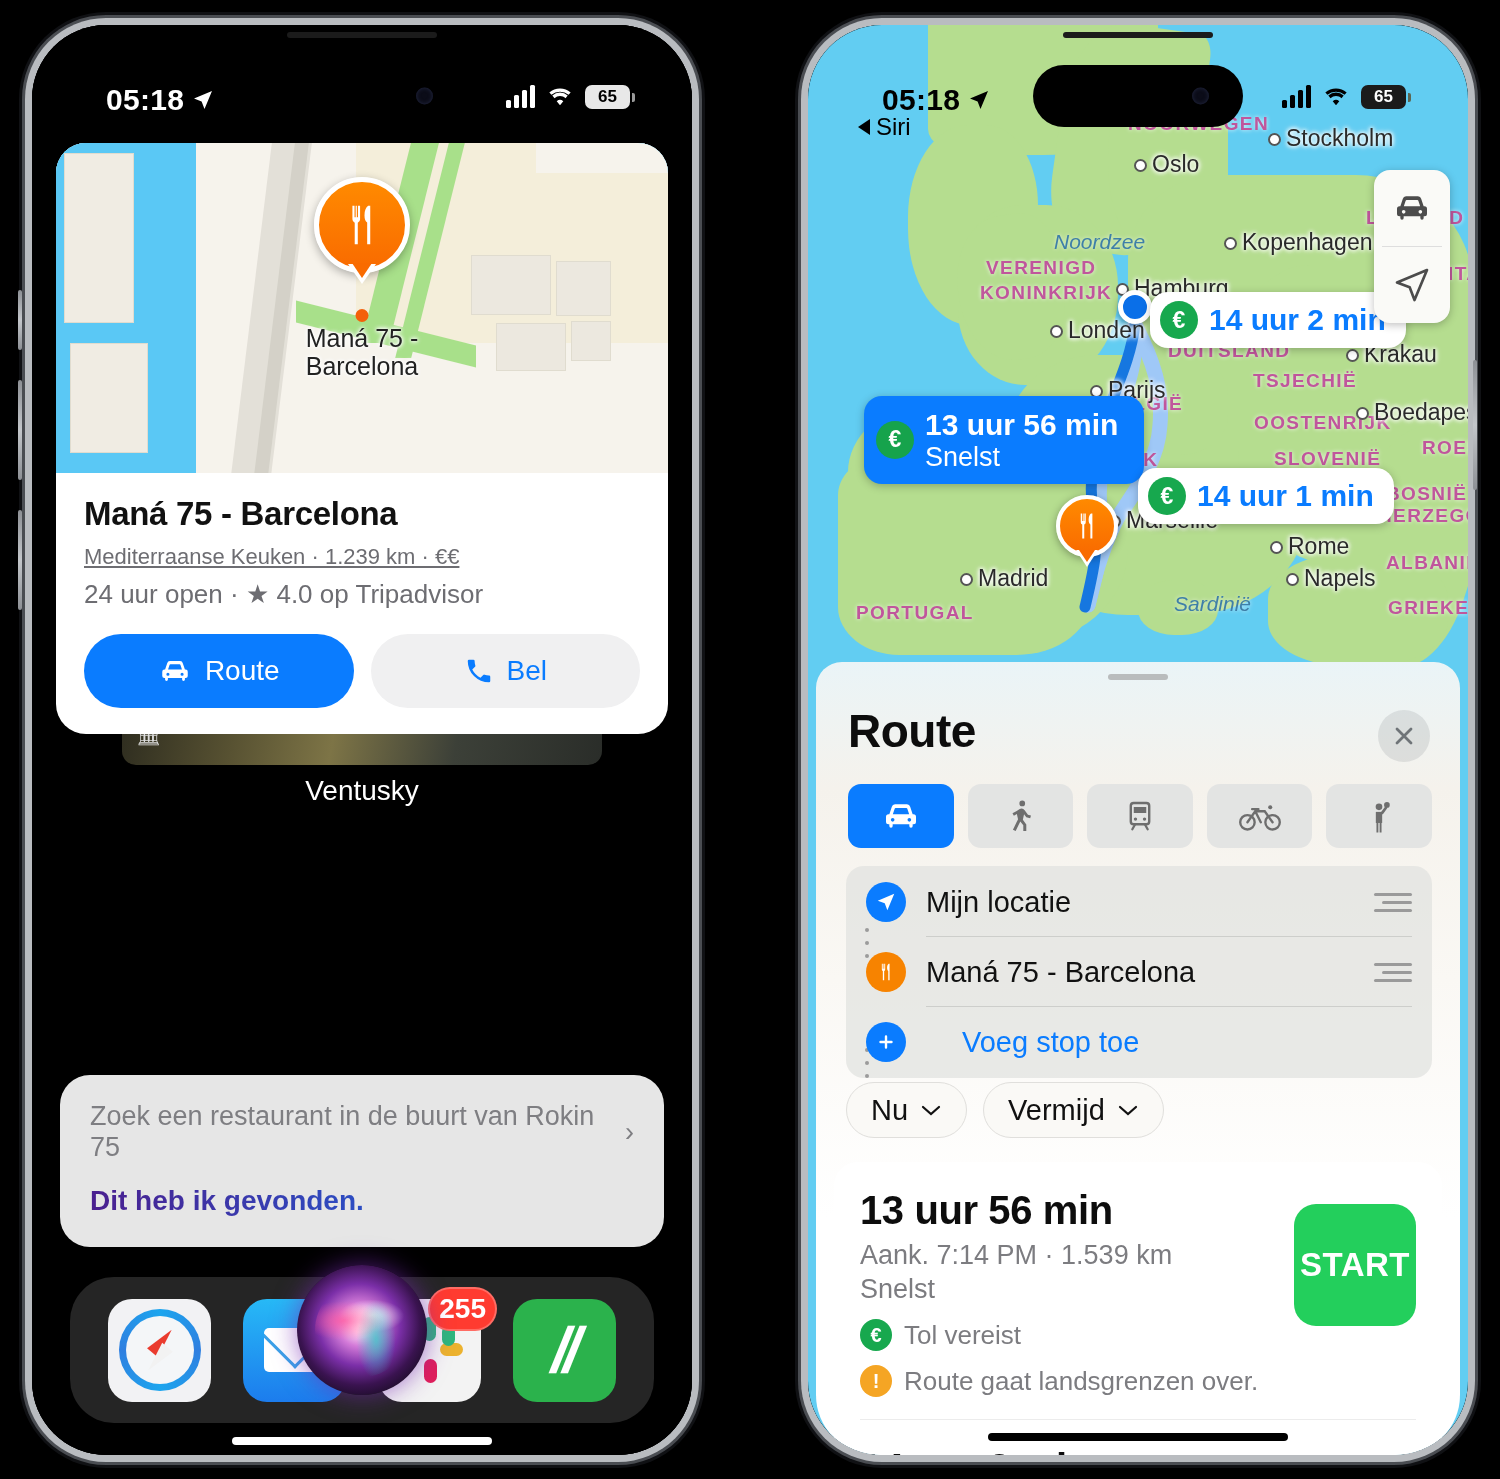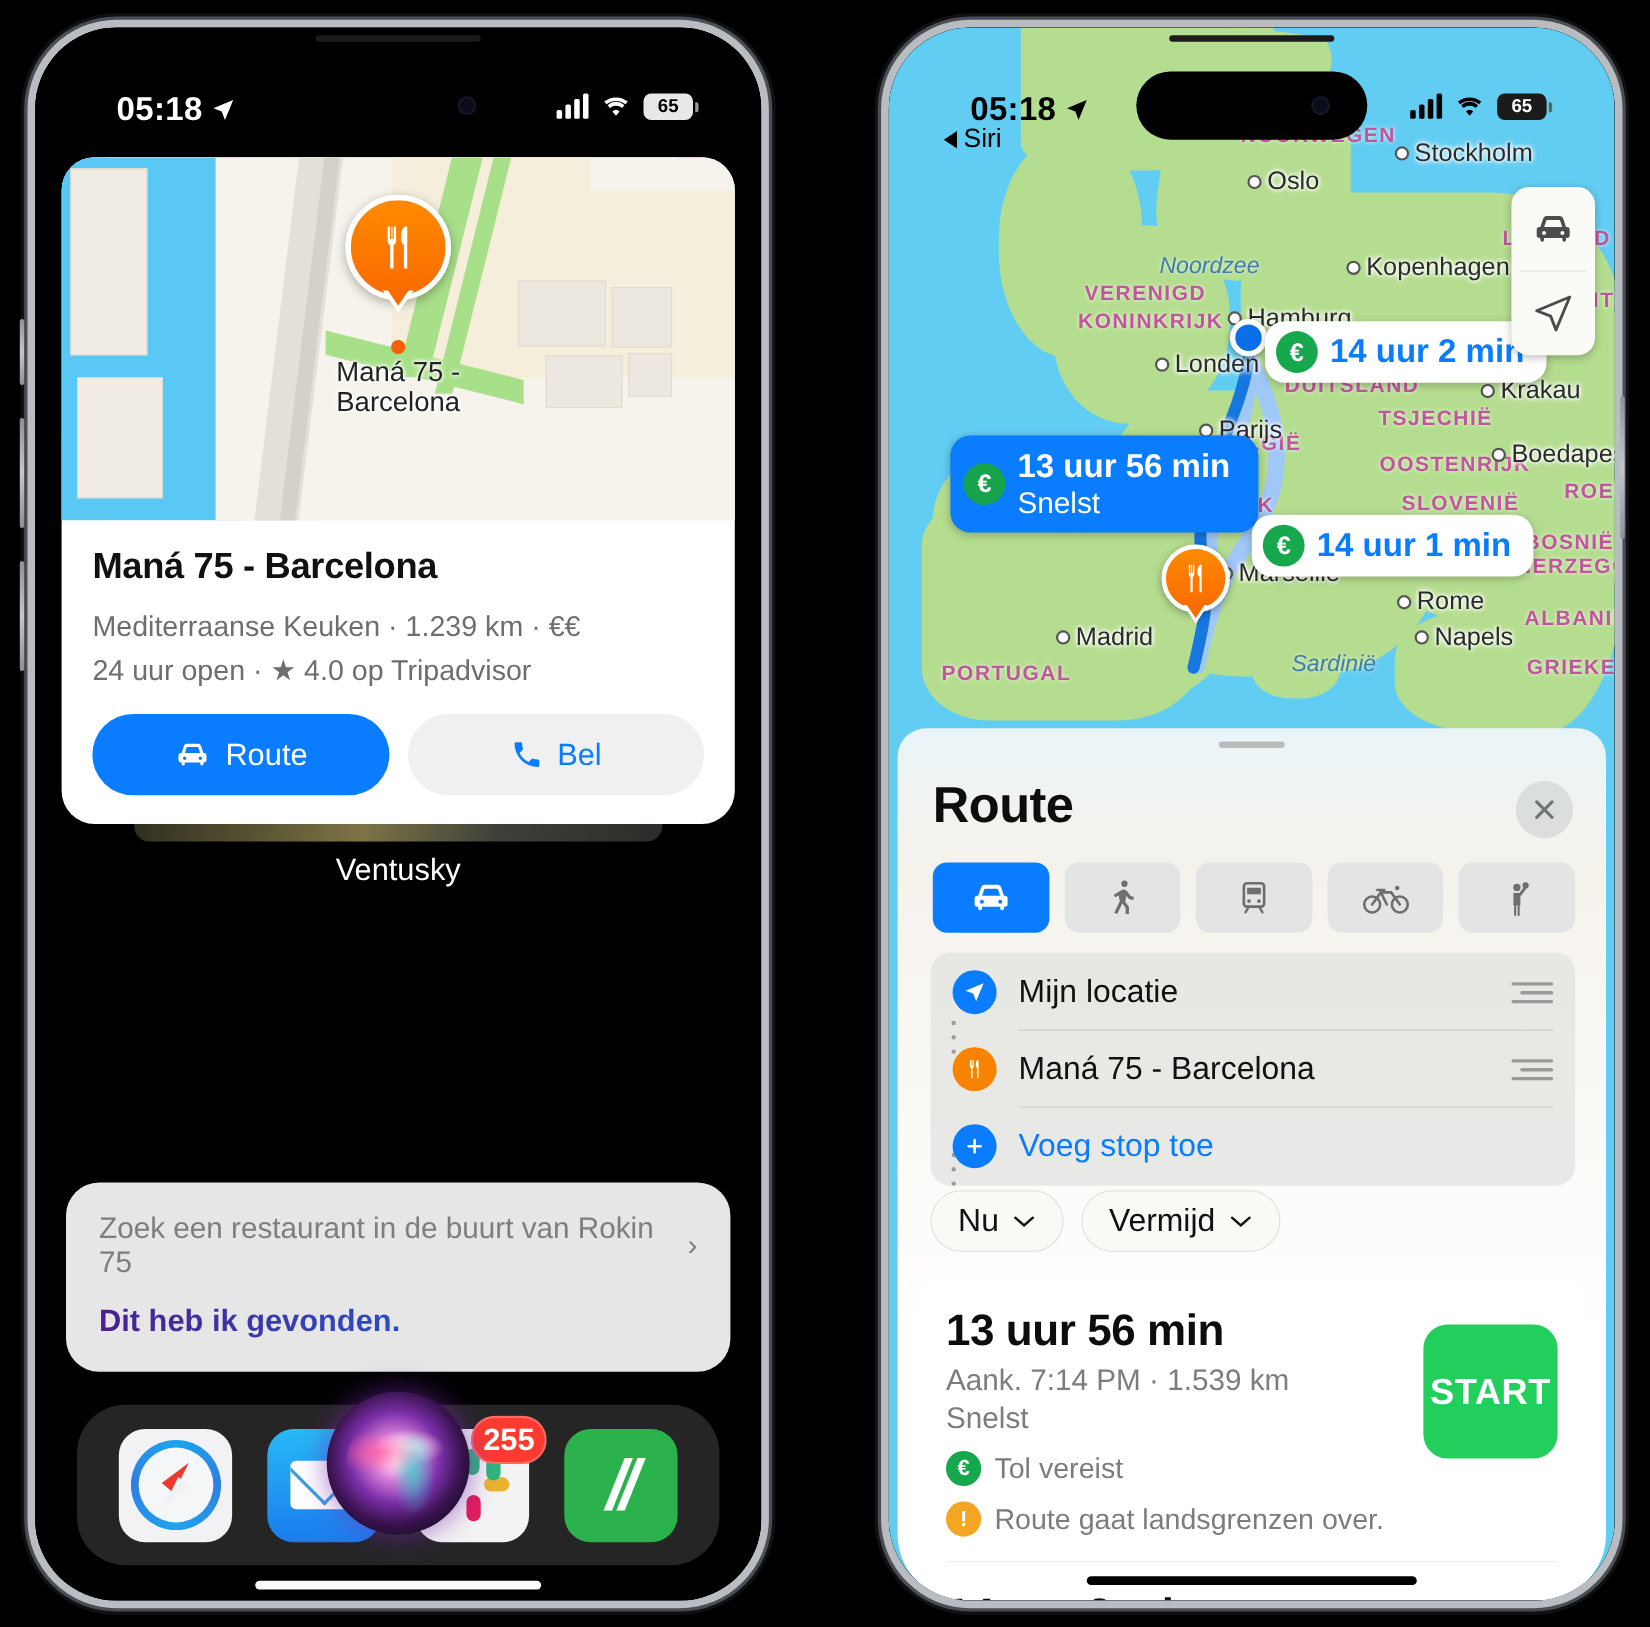--- a/index.html
+++ b/index.html
@@ -76,21 +76,21 @@
   .pin-inner{position:absolute;bottom:-10px;left:50%;transform:translateX(-50%);
      width:0;height:0;border-left:10px solid transparent;border-right:10px solid transparent;
      border-top:15px solid #f96b00;z-index:2;}
   .pin-dot{position:absolute;left:50%;transform:translateX(-50%);top:166px;
      width:13px;height:13px;border-radius:50%;background:#f4600a;}
   .pin-label{position:absolute;left:50%;transform:translateX(-50%);top:182px;
      text-align:center;font-size:25px;font-weight:500;color:#222;line-height:1.1;
      width:180px; text-shadow:0 0 5px #fff,0 0 5px #fff,0 0 3px #fff;}
   .card-body{padding:22px 28px 26px;}
   .card-title{font-size:33px;font-weight:700;color:#111;letter-spacing:-.3px;}
-  .card-sub{font-size:26px;color:#6d6d72;margin-top:21px;}
+  .card-sub{font-size:22px;color:#6d6d72;margin-top:11px;text-decoration:underline;}
   .card-sub2{font-size:26px;color:#6d6d72;margin-top:9px;}
   .card-btns{display:flex;gap:17px;margin-top:24px;}
   .btn{flex:1;height:74px;border-radius:37px;display:flex;align-items:center;
      justify-content:center;gap:13px;font-size:28px;font-weight:500;cursor:pointer;}
   .btn-primary{background:#0a7cff;color:#fff;}
   .btn-secondary{background:#f0f0f1;color:#0a7cff;}
 
   .photo-strip{position:absolute;left:90px;top:640px;width:480px;height:100px;
      background:linear-gradient(100deg,#2b2a1e 0%,#585232 25%,#7d7446 45%,#3c4038 70%,#2a2d29 100%);
      border-radius:0 0 14px 14px; overflow:hidden; z-index:10;}
@@ -204,21 +204,21 @@
   .modes{position:absolute;left:32px;right:28px;top:122px;display:flex;gap:14px;}
   .mode{flex:1;height:64px;border-radius:13px;background:#e3e4e3;
      display:flex;align-items:center;justify-content:center;cursor:pointer;}
   .mode.active{background:#0a7cff;}
   .stops{position:absolute;left:30px;right:28px;top:204px;
      background:rgba(225,226,223,.72);border-radius:18px;padding:1px 20px;}
   .stop{display:flex;align-items:center;height:70px;position:relative;}
   .stop-ico{width:40px;height:40px;border-radius:50%;flex:0 0 auto;
      display:flex;align-items:center;justify-content:center;margin-right:20px;}
   .stop-txt{font-size:29px;color:#111;flex:1;}
-  .stop-txt.link{color:#0a7cff;}
+  .stop-txt.link{color:#0a7cff;margin-left:36px;}
   .drag-h{display:flex;flex-direction:column;gap:5px;width:38px;cursor:grab;}
   .drag-h i{height:3px;background:#9a9a9a;border-radius:2px;display:block;}
   .drag-h i:nth-child(2){width:30px;align-self:flex-end;}
   .stop-sep{position:absolute;left:60px;right:0;bottom:0;height:1px;background:#cdcecb;}
   .dots-col{position:absolute;left:19px;width:4px;}
   .dots-col i{display:block;width:4px;height:4px;border-radius:50%;background:#9b9b9b;margin-bottom:9px;}
 
   .pills{position:absolute;left:30px;top:420px;display:flex;gap:16px;}
   .pill{height:56px;border-radius:28px;background:#faf9f6;border:1px solid #e0dfdc;
      display:flex;align-items:center;gap:12px;padding:0 24px;font-size:29px;color:#111;cursor:pointer;}

